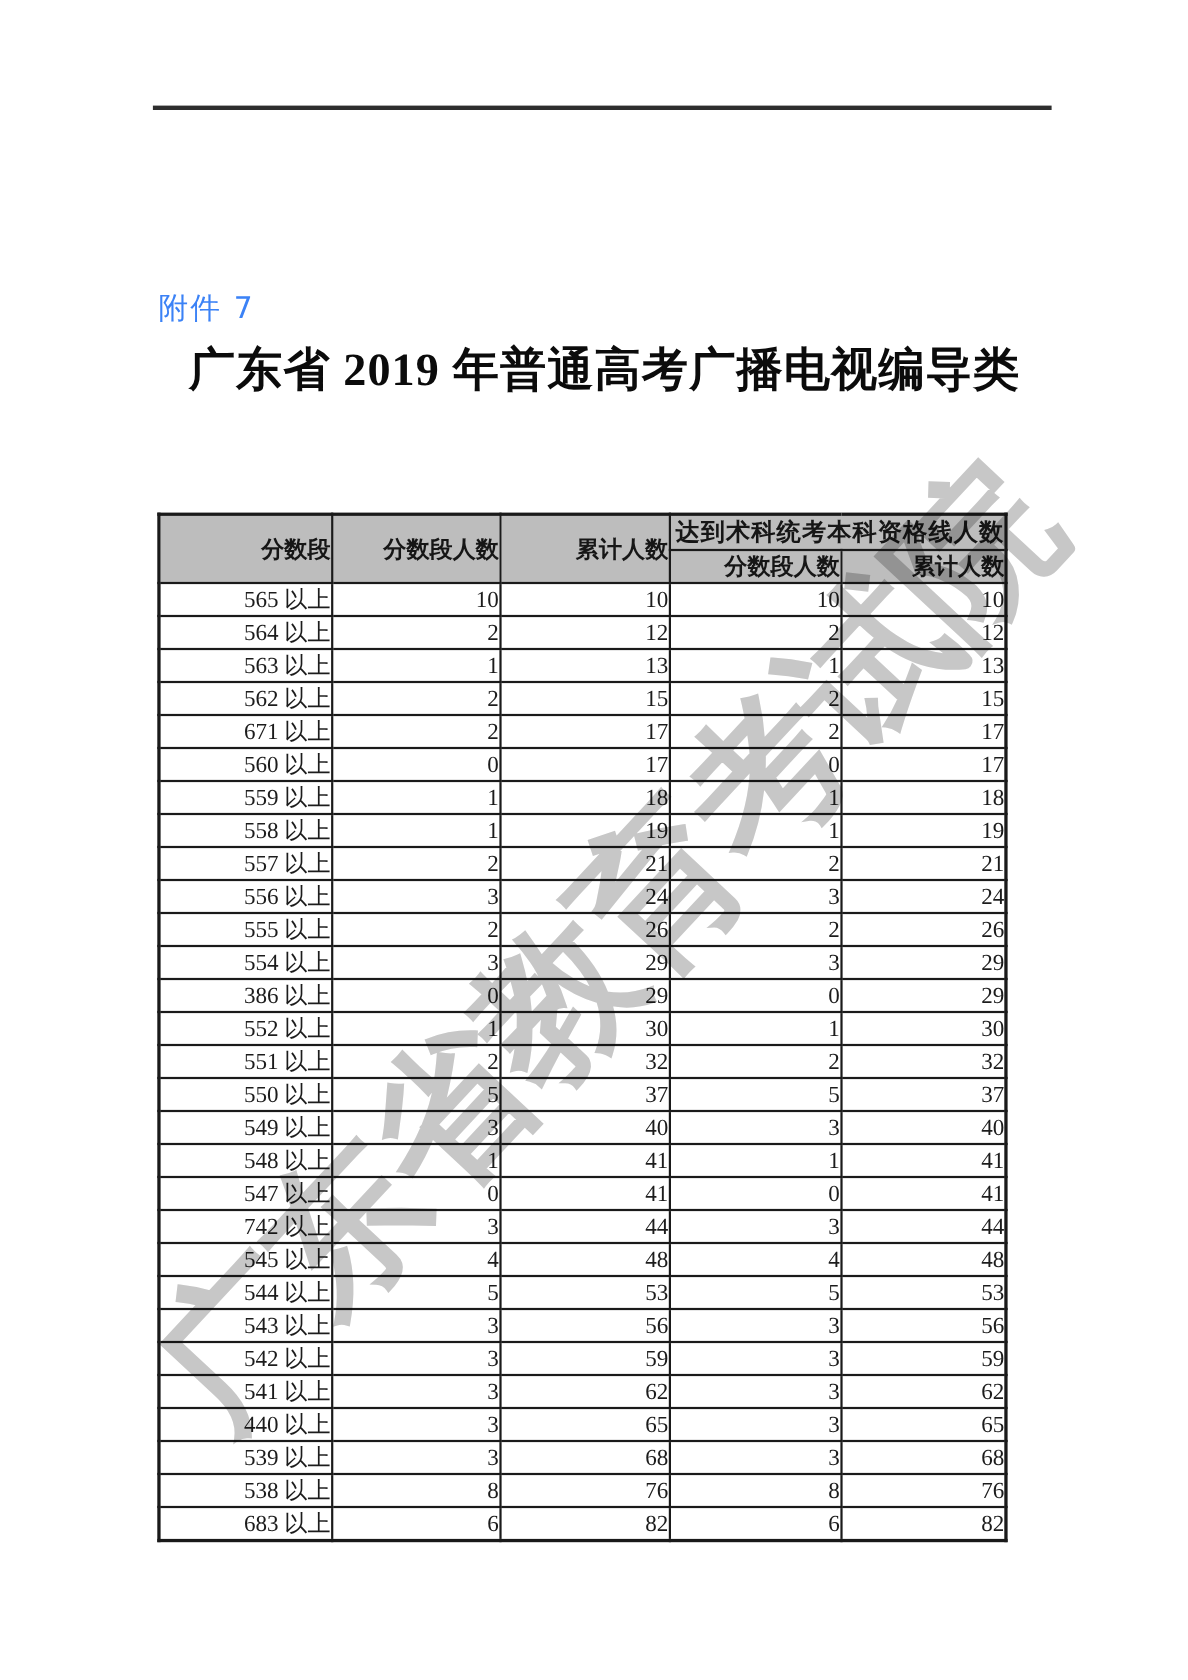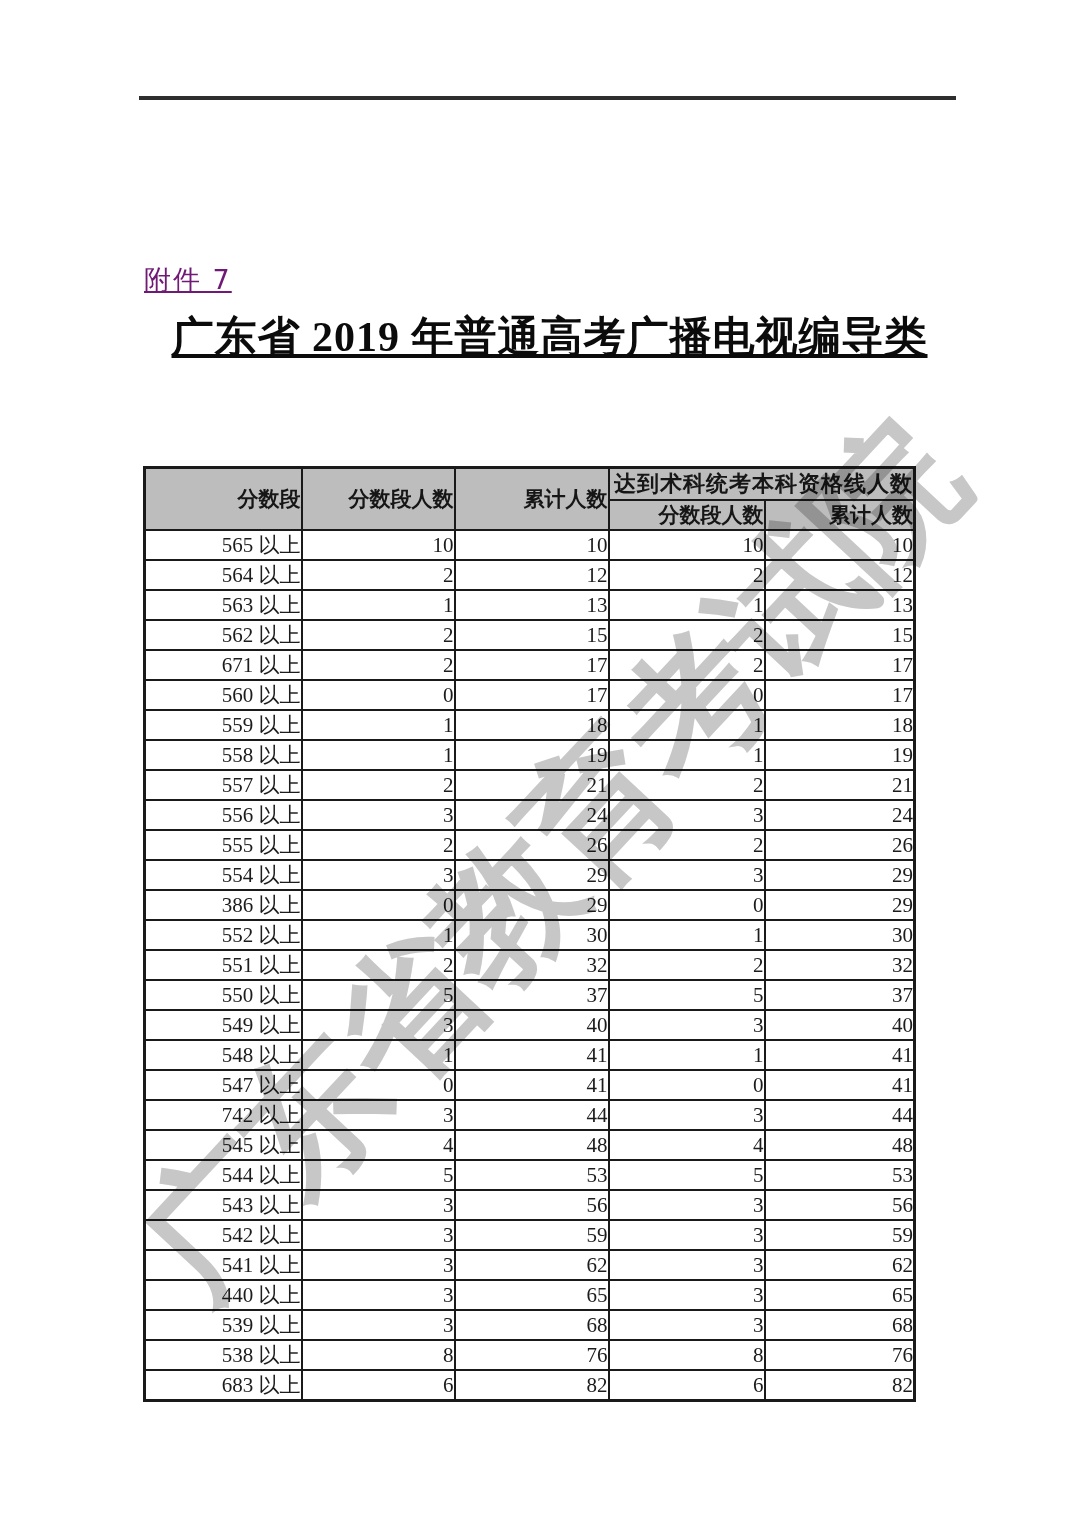--- a/index.html
+++ b/index.html
@@ -13,32 +13,30 @@
   }
   .top-rule {
     position:absolute; left:139px; top:96px;
     width:817px; height:4px;
     background:var(--rule-color,#2e2e2e);
   }
   .attachment {
     position:absolute; left:144px; top:262px;
     font-size:27px; letter-spacing:2px;
     font-family:"DejaVu Sans","Liberation Sans",sans-serif;
-    color:#701a75;
-    text-decoration:underline;
+    color:#3b82f6;
   }
   .title-block {
     position:absolute; left:0; top:312px; width:1080px;
     padding-left:19px; box-sizing:border-box;
     text-align:center;
     font-weight:bold;
     font-size:42px; line-height:51px;
     letter-spacing:1px;
     color:#0b0b0b;
-    text-decoration:underline;
   }
   .score-table {
     position:absolute; left:143px; top:466px;
     width:770px;
     border-collapse:collapse;
     table-layout:fixed;
     text-align:right;
     border:3px solid var(--border-color,#1a1a1a);
   }
   .score-table th, .score-table td {

